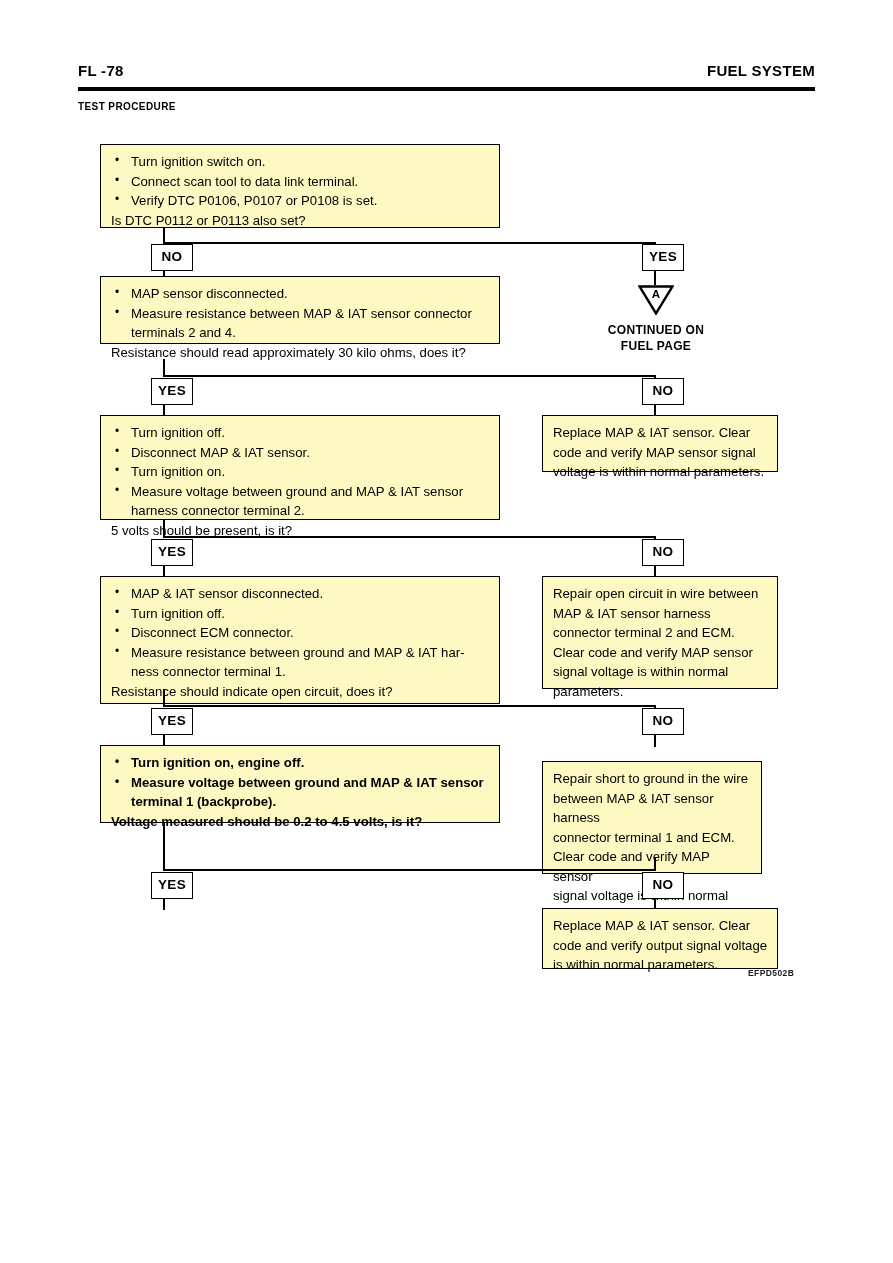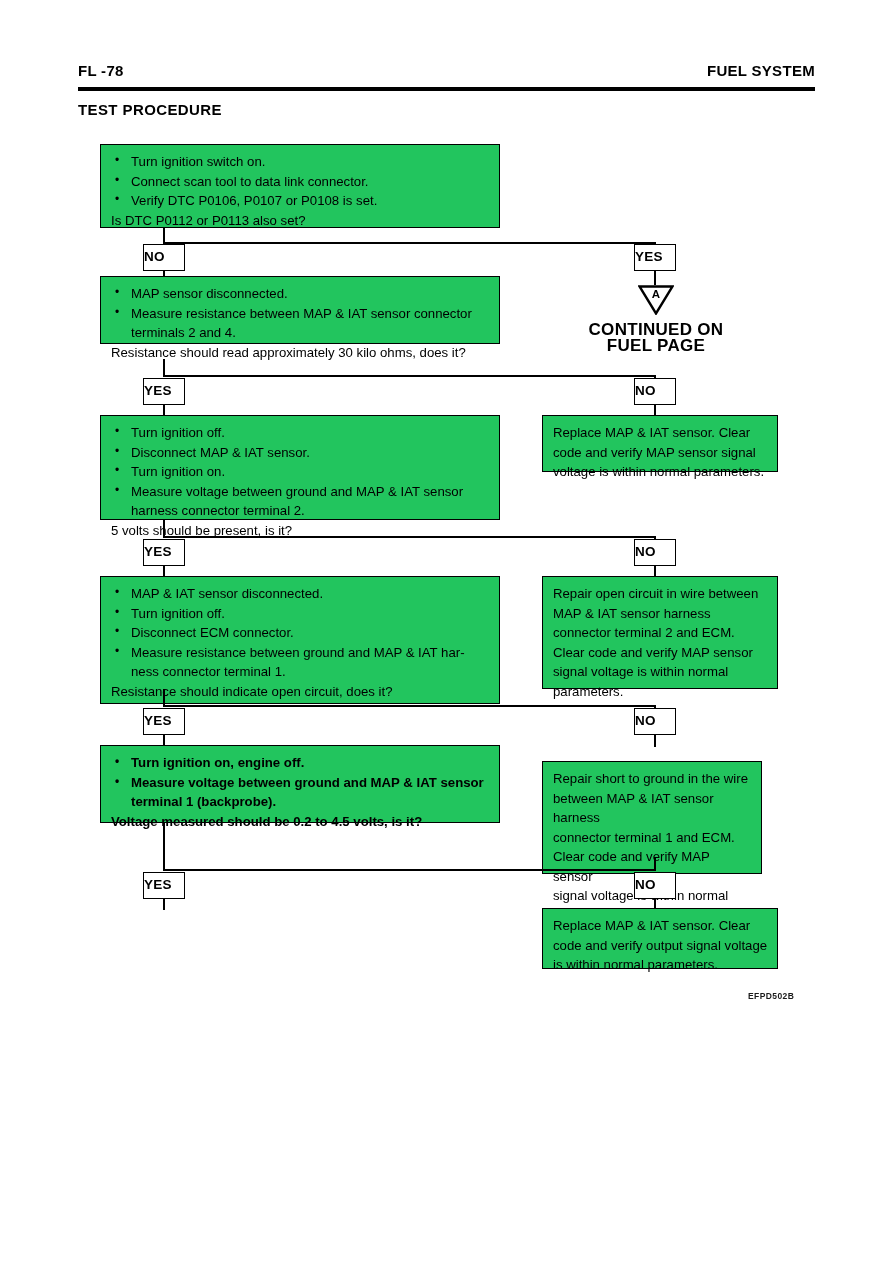--- a/index.html
+++ b/index.html
@@ -49,30 +49,30 @@
     left: 78px;
     top: 87px;
     width: 737px;
     height: 4px;
     background: #000000;
   }
   #test-procedure {
     position: absolute;
     left: 78px;
     top: 101px;
-    font-size: 15px;
+    font-size: 10px;
     font-weight: bold;
     letter-spacing: 0.4px;
   }
 
   
   .fc-box {
     position: absolute;
     border: 1.6px solid #000000;
-    background: #22c55e;
+    background: #fef9c3;
     box-sizing: border-box;
     padding: 7px 9px 7px 10px;
     font-size: 13.2px;
     line-height: 19.5px;
   }
   .fc-box p {
     margin: 0;
     white-space: pre-wrap;
   }
   .fc-box ul {
@@ -94,23 +94,25 @@
   }
 
   .branch-label {
     position: absolute;
     border: 1.8px solid #000000;
     background: #ffffff;
     box-sizing: border-box;
     width: 42px;
     height: 27px;
     line-height: 24px;
+    text-align: center;
     font-size: 13.5px;
     font-weight: bold;
     letter-spacing: 0.3px;
+    margin-left: 8px;
   }
 
   .vline {
     position: absolute;
     width: 2px;
     background: #000000;
   }
   .hline {
     position: absolute;
     height: 2px;
@@ -134,31 +136,31 @@
     text-align: center;
     font-size: 11.5px;
     font-weight: bold;
   }
   #continued-note {
     position: absolute;
     left: 556px;
     top: 322px;
     width: 200px;
     text-align: center;
-    font-size: 17px;
+    font-size: 12px;
     font-weight: bold;
     line-height: 16px;
     letter-spacing: 0.3px;
   }
 
   
   #figure-code {
     position: absolute;
     left: 748px;
-    top: 991px;
+    top: 968px;
     font-size: 8.5px;
     letter-spacing: 0.4px;
     font-weight: bold;
     color: #1a1a1a;
   }
 </style>
 </head>
 <body>
 
 <div id="page">
@@ -166,21 +168,21 @@
   <div id="header-row">
     <div id="page-number">FL -78</div>
     <div id="section-title">FUEL SYSTEM</div>
   </div>
   <div id="header-rule"></div>
   <div id="test-procedure">TEST PROCEDURE</div>
 
   <div class="fc-box" style="left:100px; top:144px; width:400px; height:84px;">
     <ul>
       <li>Turn ignition switch on.</li>
-      <li>Connect scan tool to data link connector.</li>
+      <li>Connect scan tool to data link terminal.</li>
       <li>Verify DTC P0106, P0107 or P0108 is set.</li>
     </ul>
     <p>Is DTC P0112 or P0113 also set?</p>
   </div>
 
   <div class="vline" style="left:163px; top:228px; height:16px;"></div>
   <div class="hline" style="left:163px; top:242px; width:493px;"></div>
   <div class="vline" style="left:654px; top:242px; height:3px;"></div>
   <div class="vline" style="left:163px; top:242px; height:4px;"></div>
 

